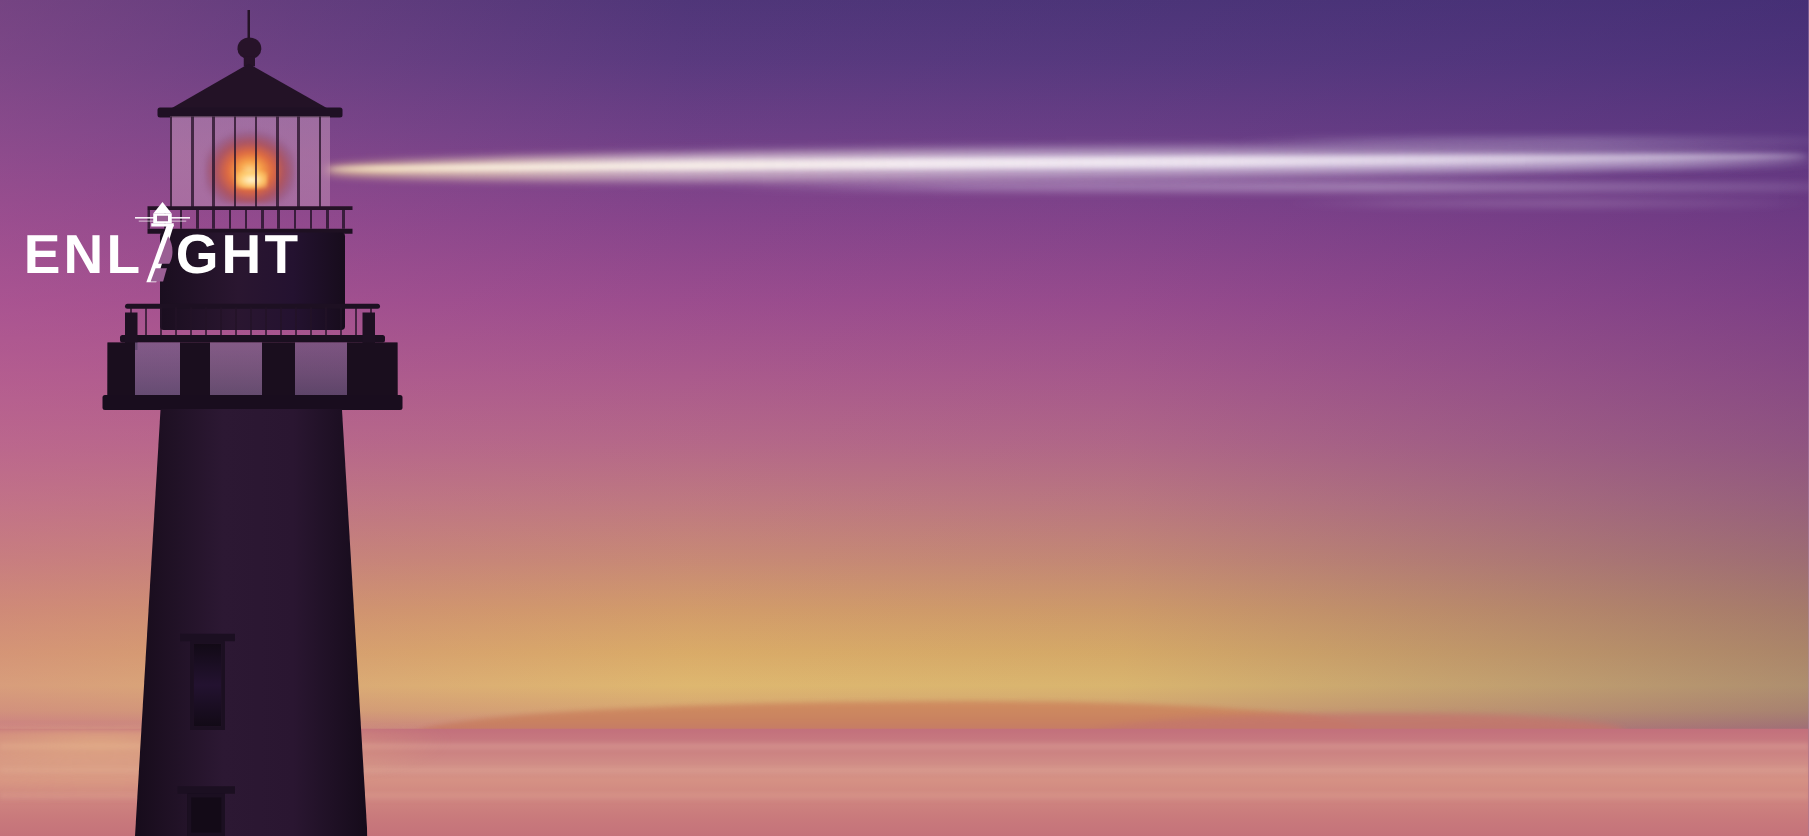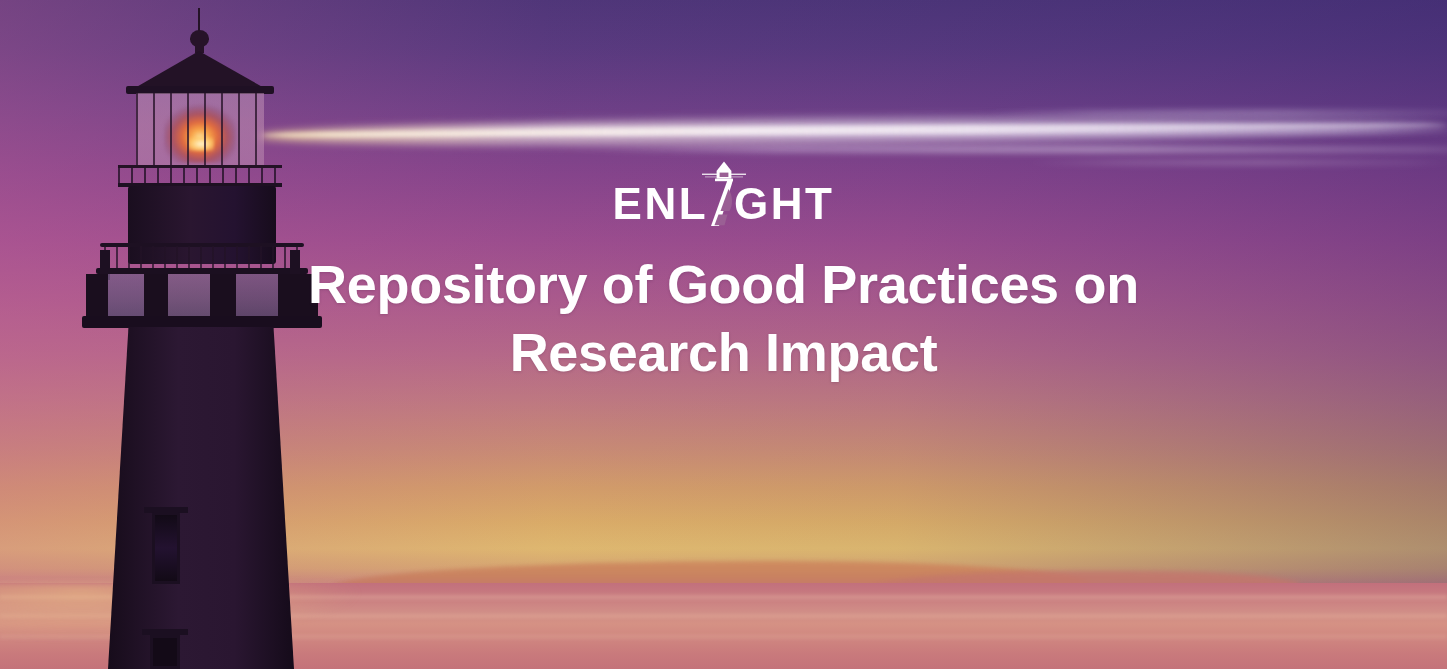--- a/index.html
+++ b/index.html
@@ -322,21 +322,20 @@
     width: 46px; height: 6px; background: #1b0f21;
   }
 
   
   .content {
     position: absolute;
     left: 0; right: 0; top: 0;
     width: 1447px;
     display: flex;
     flex-direction: column;
-    align-items: center;
   }
 
   
   .brand {
     position: relative;
     margin-top: 160px;
     width: 260px;
     height: 72px;
   }
   .brand-lamp { position: absolute; left: 108px; top: 0; width: 44px; height: 30px; }
@@ -472,17 +471,16 @@
         <span>ENL</span><span class="gap"></span><span>GHT</span>
       </div>
 
       <svg class="brand-tower" viewBox="0 0 34 46">
         <path d="M20.5 0 L26 0 L12 46 L4 46 Z" fill="#ffffff"></path>
         <path d="M21.5 9 C26 16, 26 25, 22.5 31 L13.5 31 Z" fill="#9a5f94"></path>
         <path d="M11.5 34.5 L20.5 34.5 L17.5 45.2 L7.5 45.2 Z" fill="#9a5f94"></path>
       </svg>
     </div>
 
-    <h1 class="headline">Repository of Good Practices on Research Impact</h1>
 
 
   </div>
 </div>
 
 </body></html>

